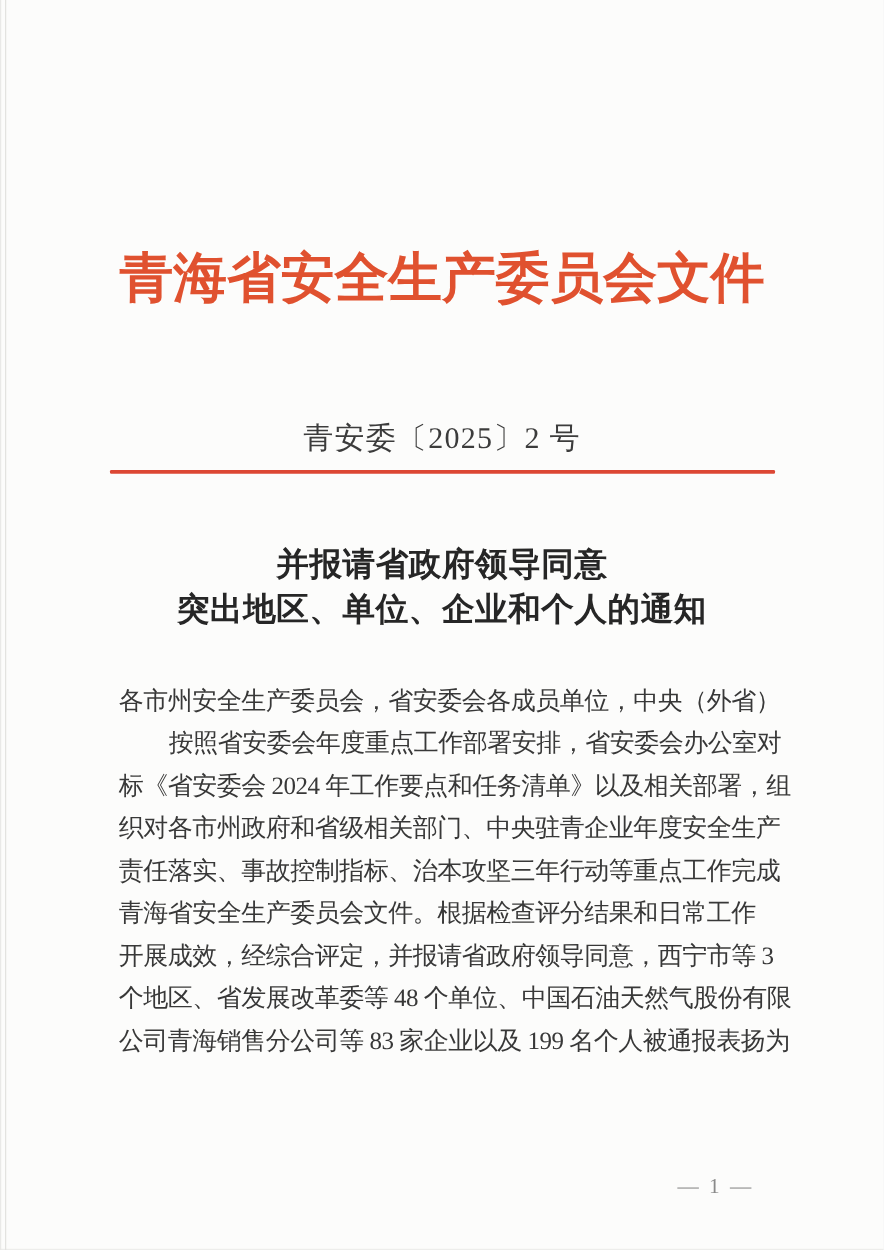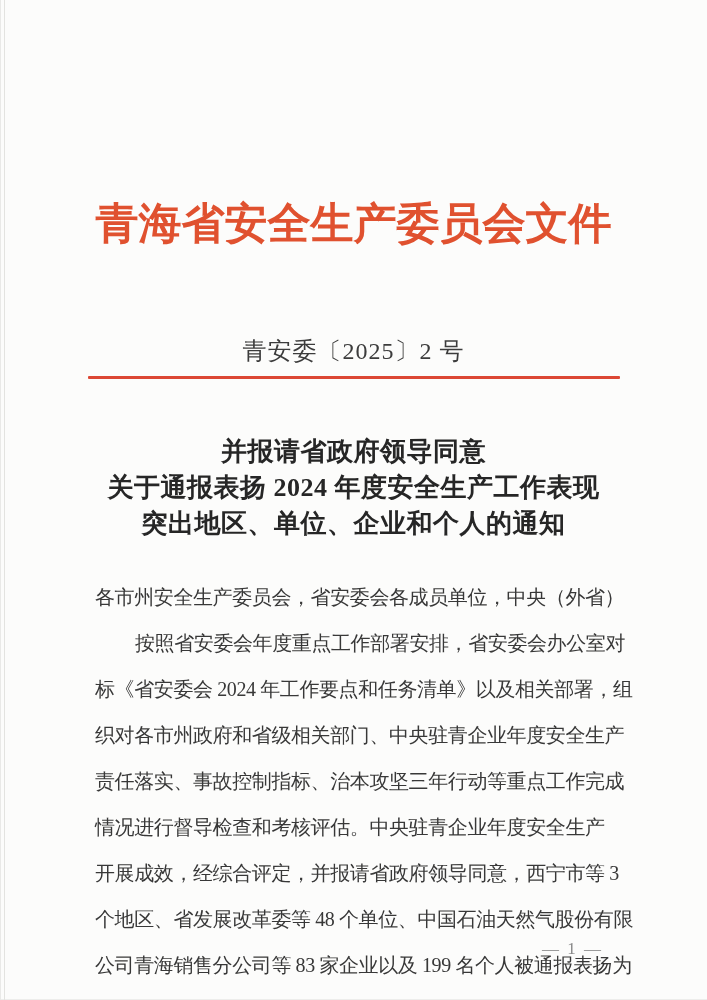--- a/index.html
+++ b/index.html
@@ -65,21 +65,20 @@
   .doc-body{
     margin:38px 0 0 95px;
     width:545px;
     color:var(--ink,#383838);
     font-size:20px;
     line-height:34px;
   }
   .body-line{
     white-space:nowrap;
     letter-spacing:-0.4px;
-    margin-top:12px;
   }
   .body-line.indent{
     text-indent:2em;
   }
   .page-footer{
     position:absolute;
     right:104px;
     bottom:40px;
   }
   .page-number{
@@ -96,31 +95,30 @@
 <div class="page">
 
   <header class="doc-header">
     <h1 class="red-title">青海省安全生产委员会文件</h1>
     <div class="doc-number">青安委〔2025〕2 号</div>
     <div class="red-rule"></div>
   </header>
 
   <section class="doc-title">
     <div class="title-line">并报请省政府领导同意</div>
-    <div class="title-line">关于通报表扬 2024 年度安全生产工作表现</div>
     <div class="title-line">突出地区、单位、企业和个人的通知</div>
   </section>
 
   <section class="doc-body">
     <div class="body-line">各市州安全生产委员会，省安委会各成员单位，中央（外省）</div>
     <div class="body-line indent">按照省安委会年度重点工作部署安排，省安委会办公室对</div>
     <div class="body-line">标《省安委会 2024 年工作要点和任务清单》以及相关部署，组</div>
     <div class="body-line">织对各市州政府和省级相关部门、中央驻青企业年度安全生产</div>
     <div class="body-line">责任落实、事故控制指标、治本攻坚三年行动等重点工作完成</div>
-    <div class="body-line">情况进行督导检查和考核评估。中央驻青企业年度安全生产</div>
+    <div class="body-line">青海省安全生产委员会文件。根据检查评分结果和日常工作</div>
     <div class="body-line">开展成效，经综合评定，并报请省政府领导同意，西宁市等 3</div>
     <div class="body-line">个地区、省发展改革委等 48 个单位、中国石油天然气股份有限</div>
     <div class="body-line">公司青海销售分公司等 83 家企业以及 199 名个人被通报表扬为</div>
   </section>
 
   <footer class="page-footer">
     <span class="page-number">— 1 —</span>
   </footer>
 
 </div>

